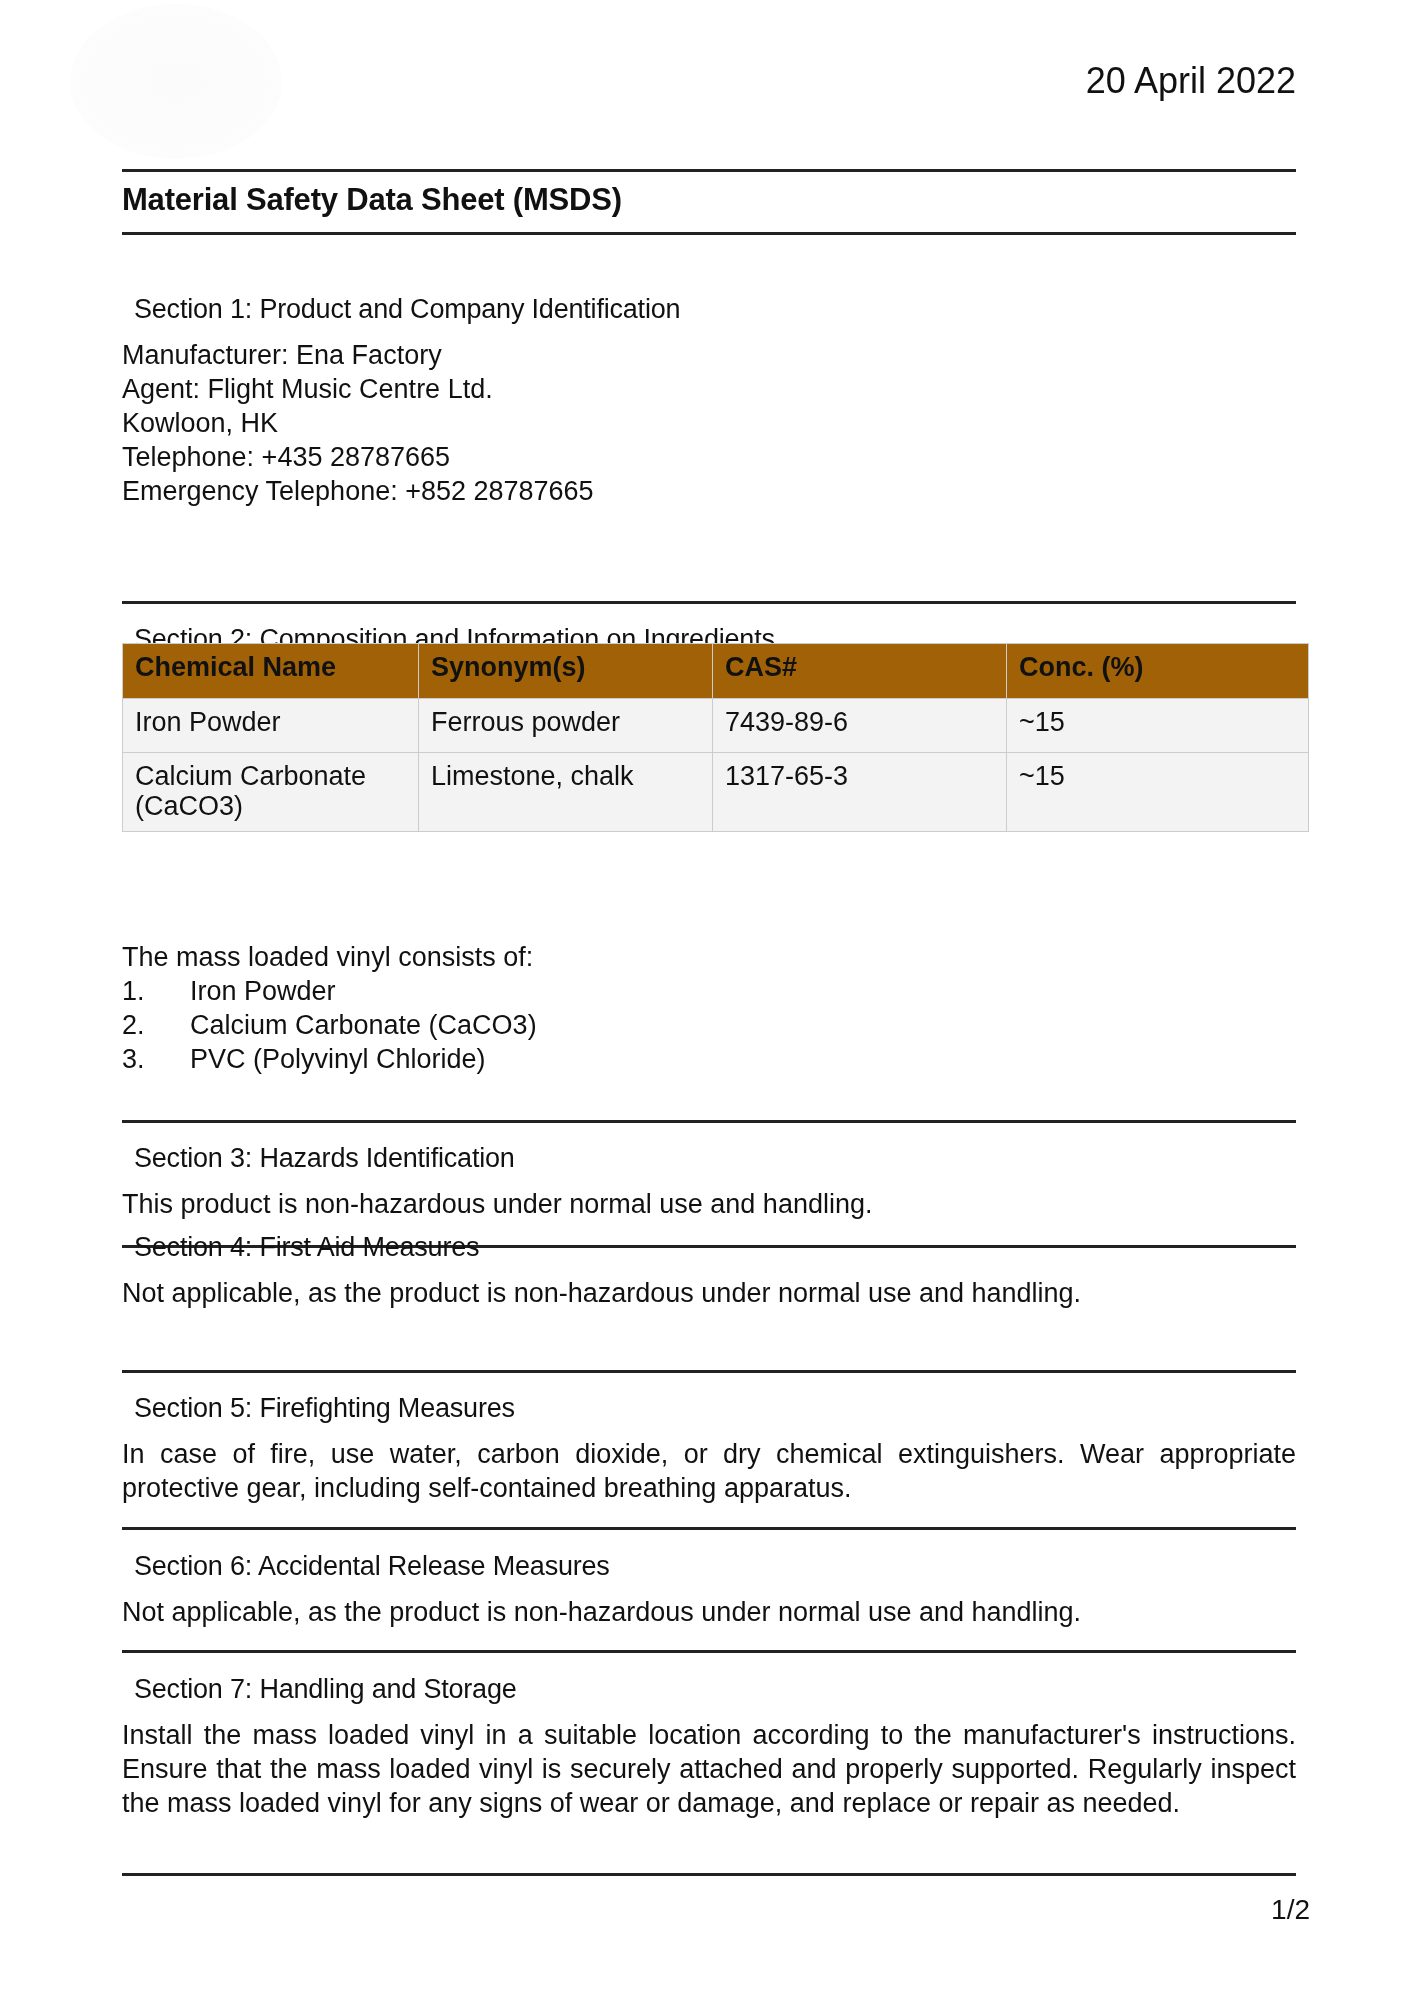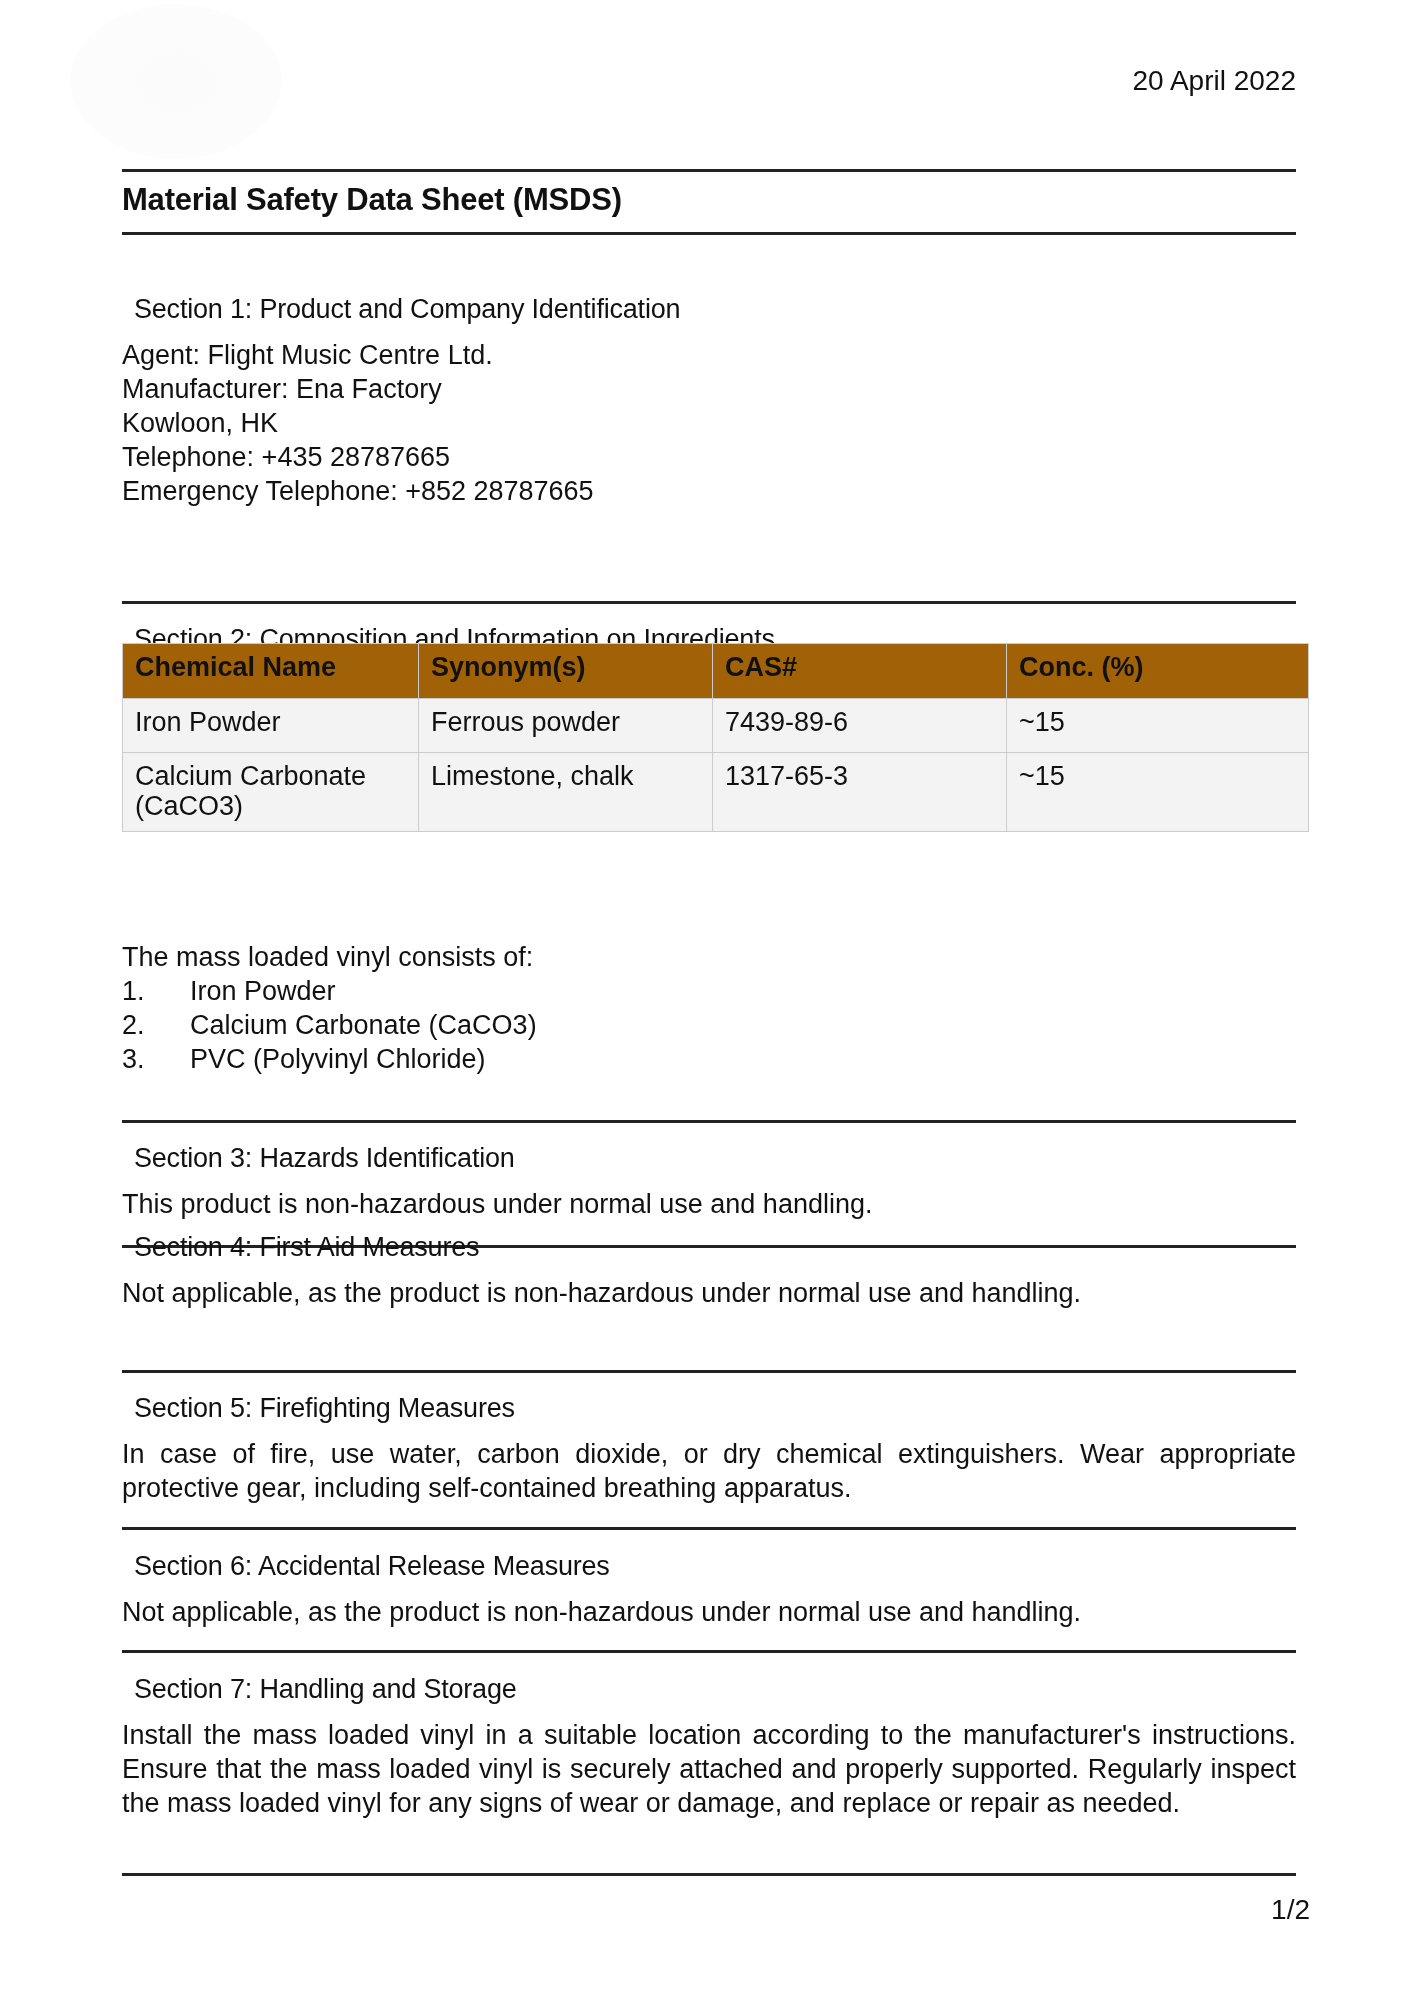--- a/index.html
+++ b/index.html
@@ -23,21 +23,21 @@
       top: 4px;
       width: 212px;
       height: 155px;
       border-radius: 50%;
       background: radial-gradient(ellipse at center, #fbfbfb 0%, #fcfcfc 60%, #fefefe 100%);
     }
     .date {
       position: absolute;
       right: 118px;
       top: 64px;
-      font-size: 28px;
+      font-size: 36px;
       line-height: 34px;
     }
     .rule {
       position: absolute;
       left: 122px;
       width: 1174px;
       height: 0;
       border-top: 3px solid #222222;
     }
     .title {
@@ -123,22 +123,22 @@
 <div class="logo-watermark"></div>
 
 <div class="date">20 April 2022</div>
 
 <div class="rule" style="top:169px;"></div>
 <h1 class="title" style="margin:0;">Material Safety Data Sheet (MSDS)</h1>
 <div class="rule" style="top:232px;"></div>
 
 <div class="section" style="top:280px;">
   <h2 class="section-heading">Section 1: Product and Company Identification</h2>
+  <p class="line">Manufacturer: Ena Factory</p>
   <p class="line">Agent: Flight Music Centre Ltd.</p>
-  <p class="line">Manufacturer: Ena Factory</p>
   <p class="line">Kowloon, HK</p>
   <p class="line">Telephone: +435 28787665</p>
   <p class="line">Emergency Telephone: +852 28787665</p>
 </div>
 
 <div class="rule" style="top:601px;"></div>
 <div class="section" style="top:610px;">
   <h2 class="section-heading">Section 2: Composition and Information on Ingredients</h2>
 </div>
 

